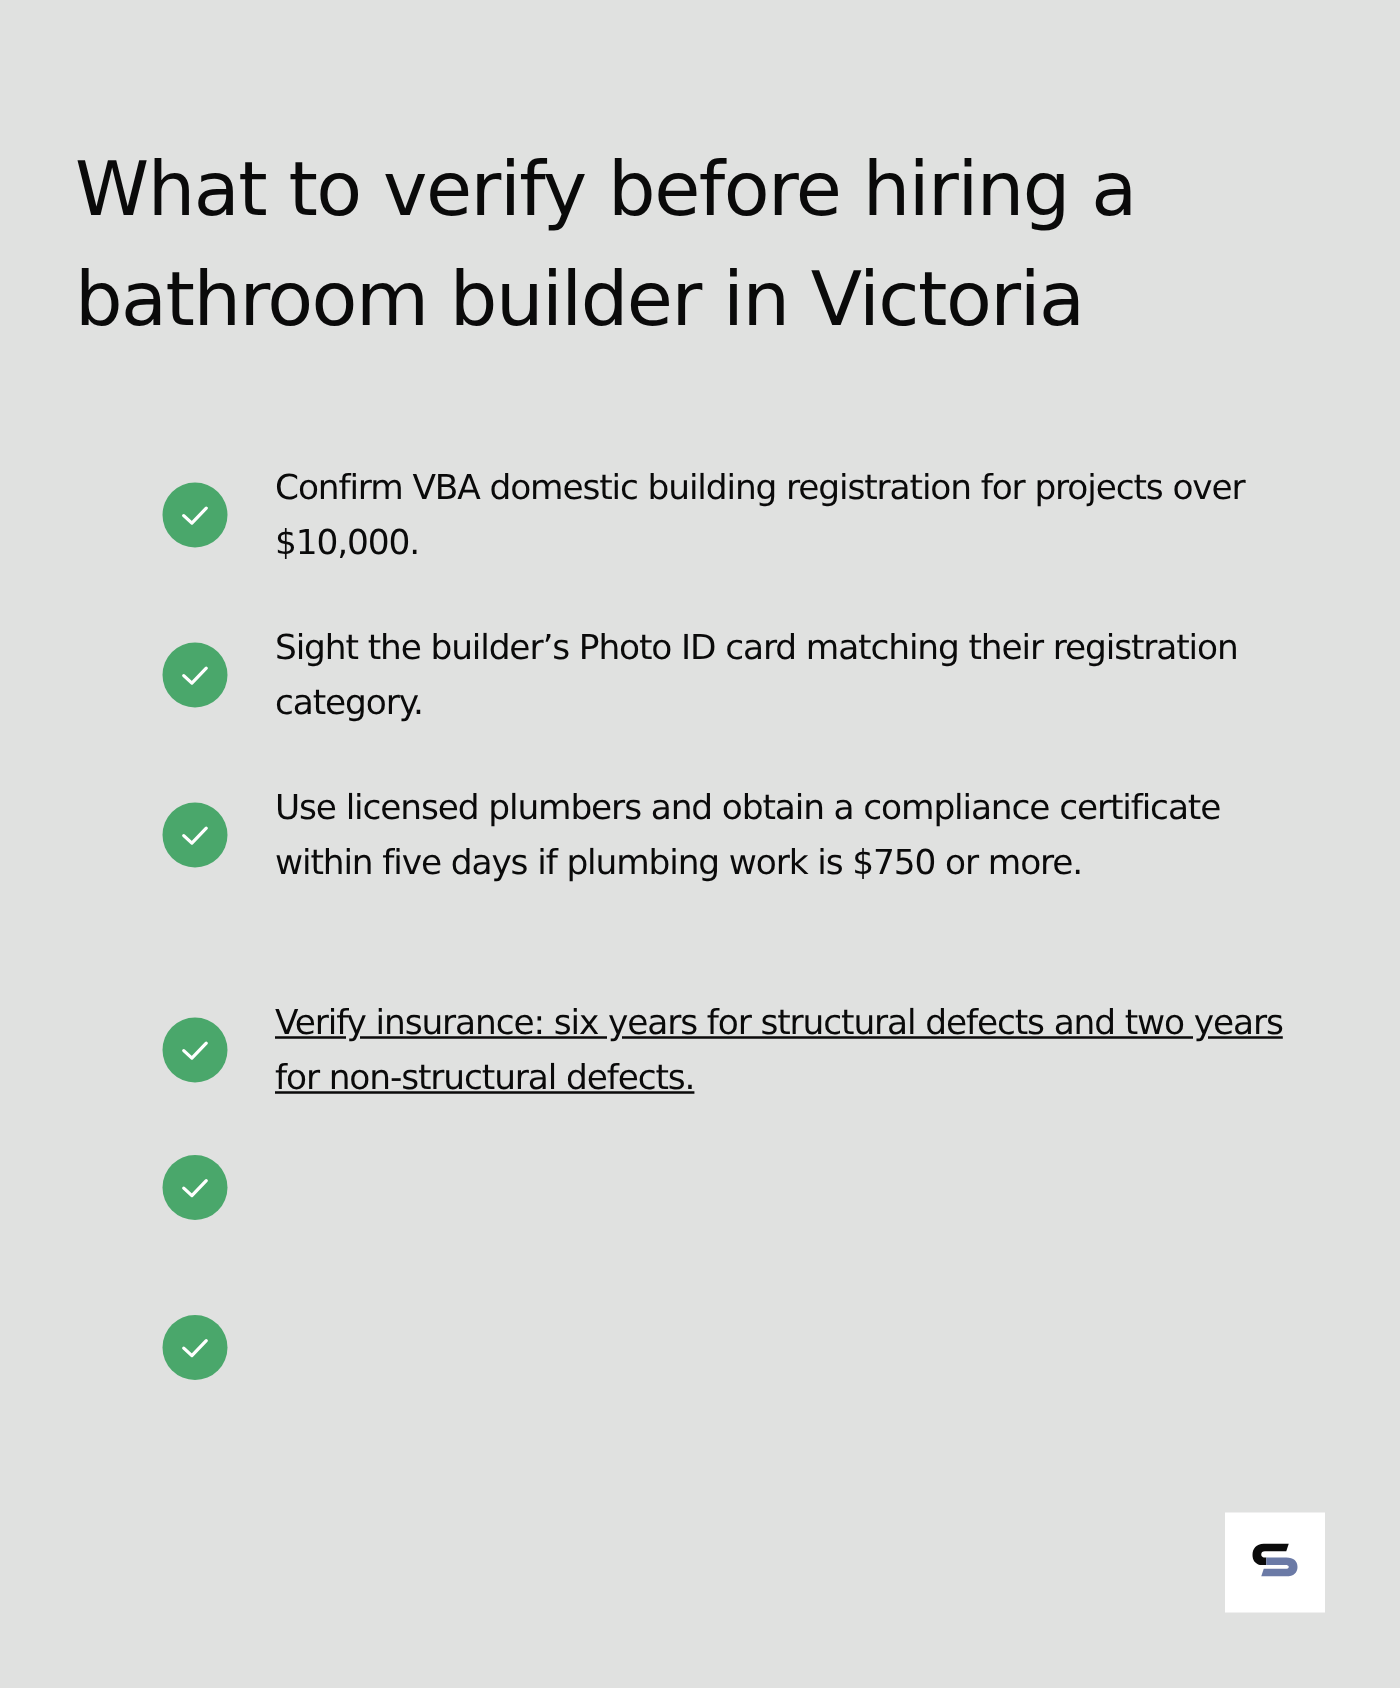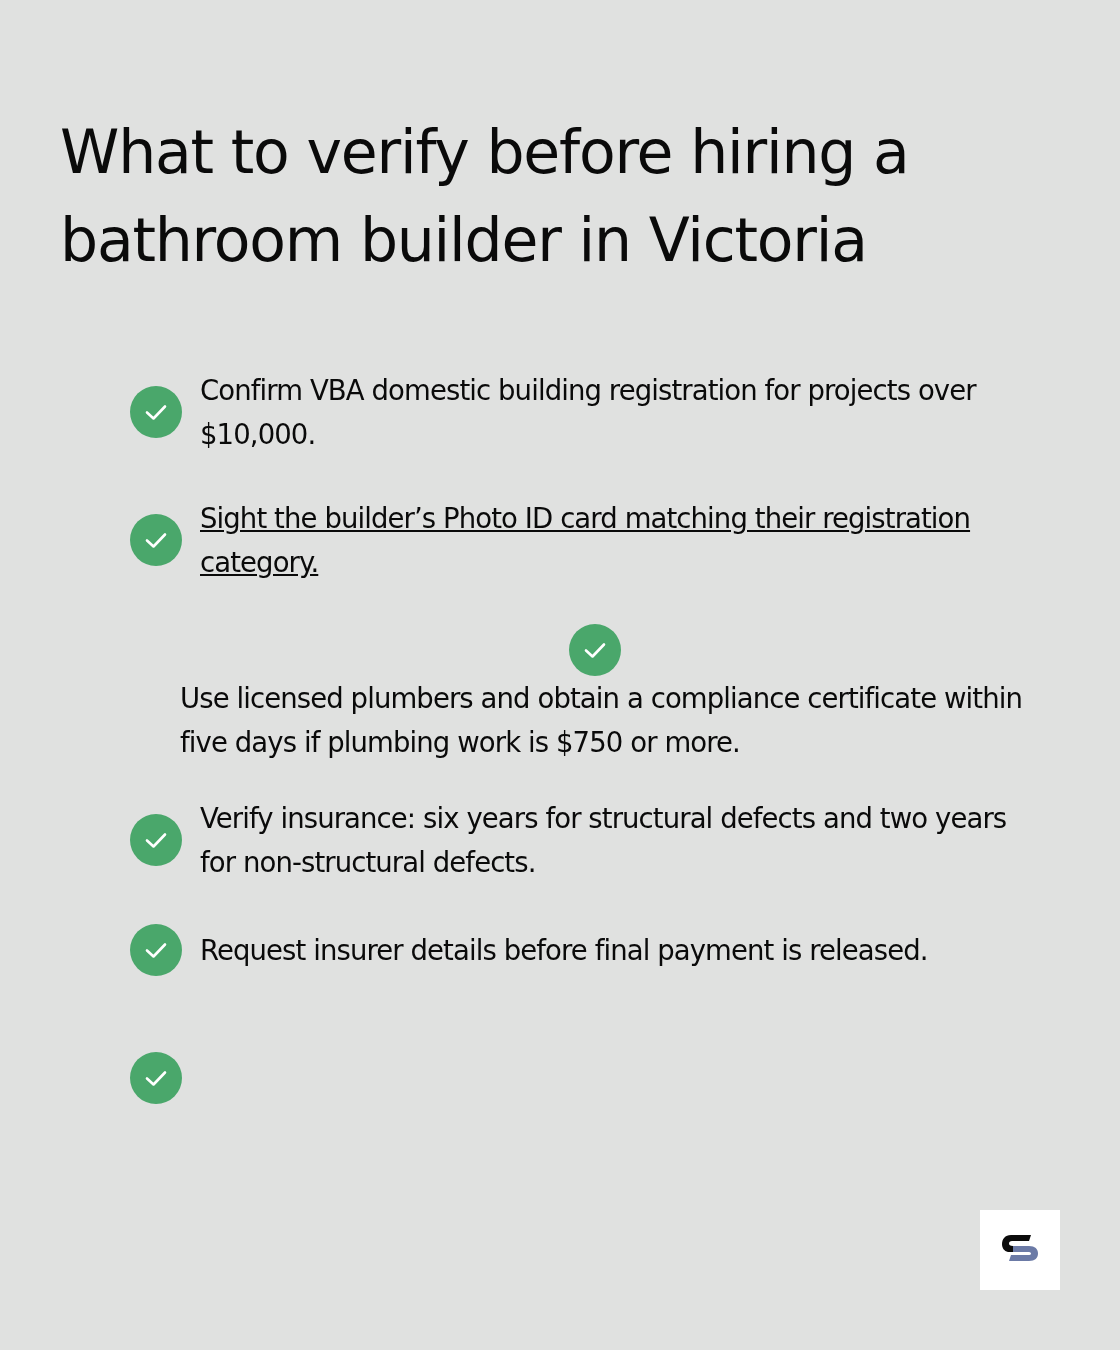--- a/index.html
+++ b/index.html
@@ -44,21 +44,21 @@
       width: 52px;
       height: 52px;
       border-radius: 50%;
       background: #4aa76b;
       display: flex;
       align-items: center;
       justify-content: center;
     }
     .check svg { display: block; }
     .text {
-      margin-left: 18px;
+      margin-left: 38px;
       font-family: "DejaVu Sans", sans-serif;
       font-size: 27.5px;
       line-height: 44px;
       letter-spacing: -0.9px;
       color: #0a0a0a;
       width: 848px;
     }
     .logo-box {
       position: absolute;
       left: 980px;
@@ -79,54 +79,53 @@
 <div class="list">
   <div class="item" style="top:368px;">
     <span class="check">
       <svg width="24" height="18" viewBox="0 0 24 18">
           <path d="M3 9.5 L9.5 15.5 L21 3.5" fill="none" stroke="#ffffff" stroke-width="2.6" stroke-linecap="round" stroke-linejoin="round"></path>
         </svg>
     </span>
     <span class="text">Confirm VBA domestic building registration for projects over $10,000.</span>
   </div>
 
-  <div class="item" style="top:496px;text-decoration:underline;">
+  <div class="item" style="top:496px;">
     <span class="check">
       <svg width="24" height="18" viewBox="0 0 24 18">
           <path d="M3 9.5 L9.5 15.5 L21 3.5" fill="none" stroke="#ffffff" stroke-width="2.6" stroke-linecap="round" stroke-linejoin="round"></path>
         </svg>
     </span>
     <span class="text">Sight the builder’s Photo ID card matching their registration category.</span>
   </div>
 
-  <div class="item" style="top:624px;flex-direction:column;">
+  <div class="item" style="top:624px;">
     <span class="check">
       <svg width="24" height="18" viewBox="0 0 24 18">
           <path d="M3 9.5 L9.5 15.5 L21 3.5" fill="none" stroke="#ffffff" stroke-width="2.6" stroke-linecap="round" stroke-linejoin="round"></path>
         </svg>
     </span>
     <span class="text">Use licensed plumbers and obtain a compliance certificate within five days if plumbing work is $750 or more.</span>
   </div>
 
-  <div class="item" style="top:796px;">
+  <div class="item" style="top:796px;text-decoration:underline;">
     <span class="check">
       <svg width="24" height="18" viewBox="0 0 24 18">
           <path d="M3 9.5 L9.5 15.5 L21 3.5" fill="none" stroke="#ffffff" stroke-width="2.6" stroke-linecap="round" stroke-linejoin="round"></path>
         </svg>
     </span>
     <span class="text">Verify insurance: six years for structural defects and two years for non-structural defects.</span>
   </div>
 
   <div class="item" style="top:924px;">
     <span class="check">
       <svg width="24" height="18" viewBox="0 0 24 18">
           <path d="M3 9.5 L9.5 15.5 L21 3.5" fill="none" stroke="#ffffff" stroke-width="2.6" stroke-linecap="round" stroke-linejoin="round"></path>
         </svg>
     </span>
-    <span class="text">Request insurer details before final payment is released.</span>
   </div>
 
   <div class="item" style="top:1052px;">
     <span class="check">
       <svg width="24" height="18" viewBox="0 0 24 18">
           <path d="M3 9.5 L9.5 15.5 L21 3.5" fill="none" stroke="#ffffff" stroke-width="2.6" stroke-linecap="round" stroke-linejoin="round"></path>
         </svg>
     </span>
   </div>
 </div>

